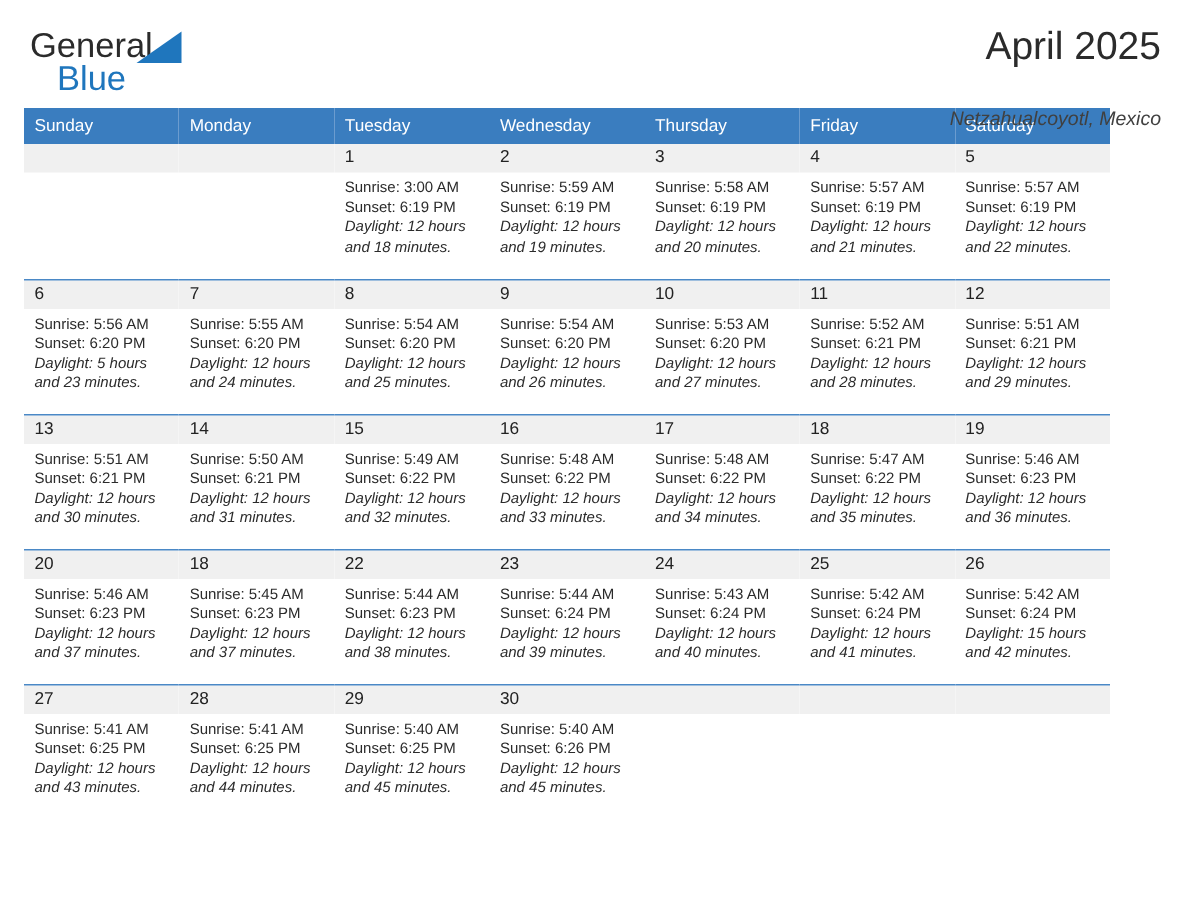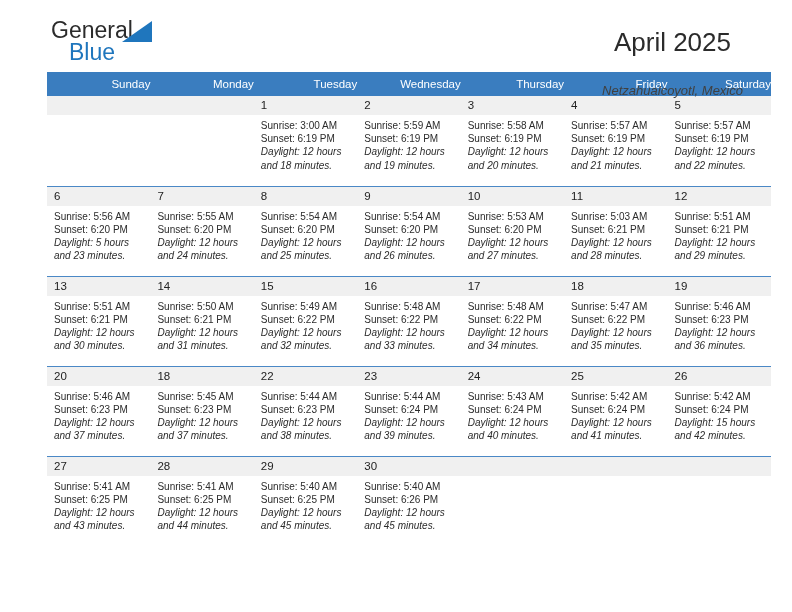--- a/index.html
+++ b/index.html
@@ -13,21 +13,21 @@
     height: 612px;
     font-family: "Liberation Sans", sans-serif;
     color: #222222;
     overflow: hidden;
   }
   .page {
     position: relative;
     width: 792px;
     height: 612px;
     box-sizing: border-box;
-    padding: 0 47px;
+    padding: 0 16px;
   }
 
   
   .header {
     position: relative;
     height: 72px;
     padding-top: 16px;
     box-sizing: border-box;
   }
   .brand {
@@ -66,42 +66,42 @@
     position: absolute;
     right: 2px;
     top: 14px;
     text-align: right;
   }
   .cal-title {
     font-size: 26px;
     color: #2b2b2b;
     line-height: 32px;
     font-weight: normal;
-    margin: 12px;
+    margin: 0;
   }
   .cal-location {
     font-size: 13px;
     color: #404040;
     line-height: 18px;
     margin-top: 24px;
     font-style: italic;
   }
 
   
   .calendar {
     width: 724px;
     border-collapse: collapse;
     table-layout: fixed;
   }
   .calendar th {
     background: #3a7dbf;
     color: #ffffff;
     font-size: 11.5px;
     font-weight: normal;
-    text-align: right;
+    text-align: left;
     padding: 6px 0 6px 7px;
     height: 20px;
     box-sizing: border-box;
     border: none;
   }
   .calendar td {
     vertical-align: top;
     padding: 0;
     width: 103.43px;
     height: 90px;
@@ -259,21 +259,21 @@
             <div class="daynum-band">10</div>
             <div class="cell-info">
               <div>Sunrise: 5:53 AM</div>
               <div>Sunset: 6:20 PM</div>
               <div class="daylight-line">Daylight: 12 hours and 27 minutes.</div>
             </div>
           </td>
           <td>
             <div class="daynum-band">11</div>
             <div class="cell-info">
-              <div>Sunrise: 5:03 AM</div>
+              <div>Sunrise: 5:52 AM</div>
               <div>Sunset: 6:21 PM</div>
               <div class="daylight-line">Daylight: 12 hours and 28 minutes.</div>
             </div>
           </td>
           <td>
             <div class="daynum-band">12</div>
             <div class="cell-info">
               <div>Sunrise: 5:51 AM</div>
               <div>Sunset: 6:21 PM</div>
               <div class="daylight-line">Daylight: 12 hours and 29 minutes.</div>

